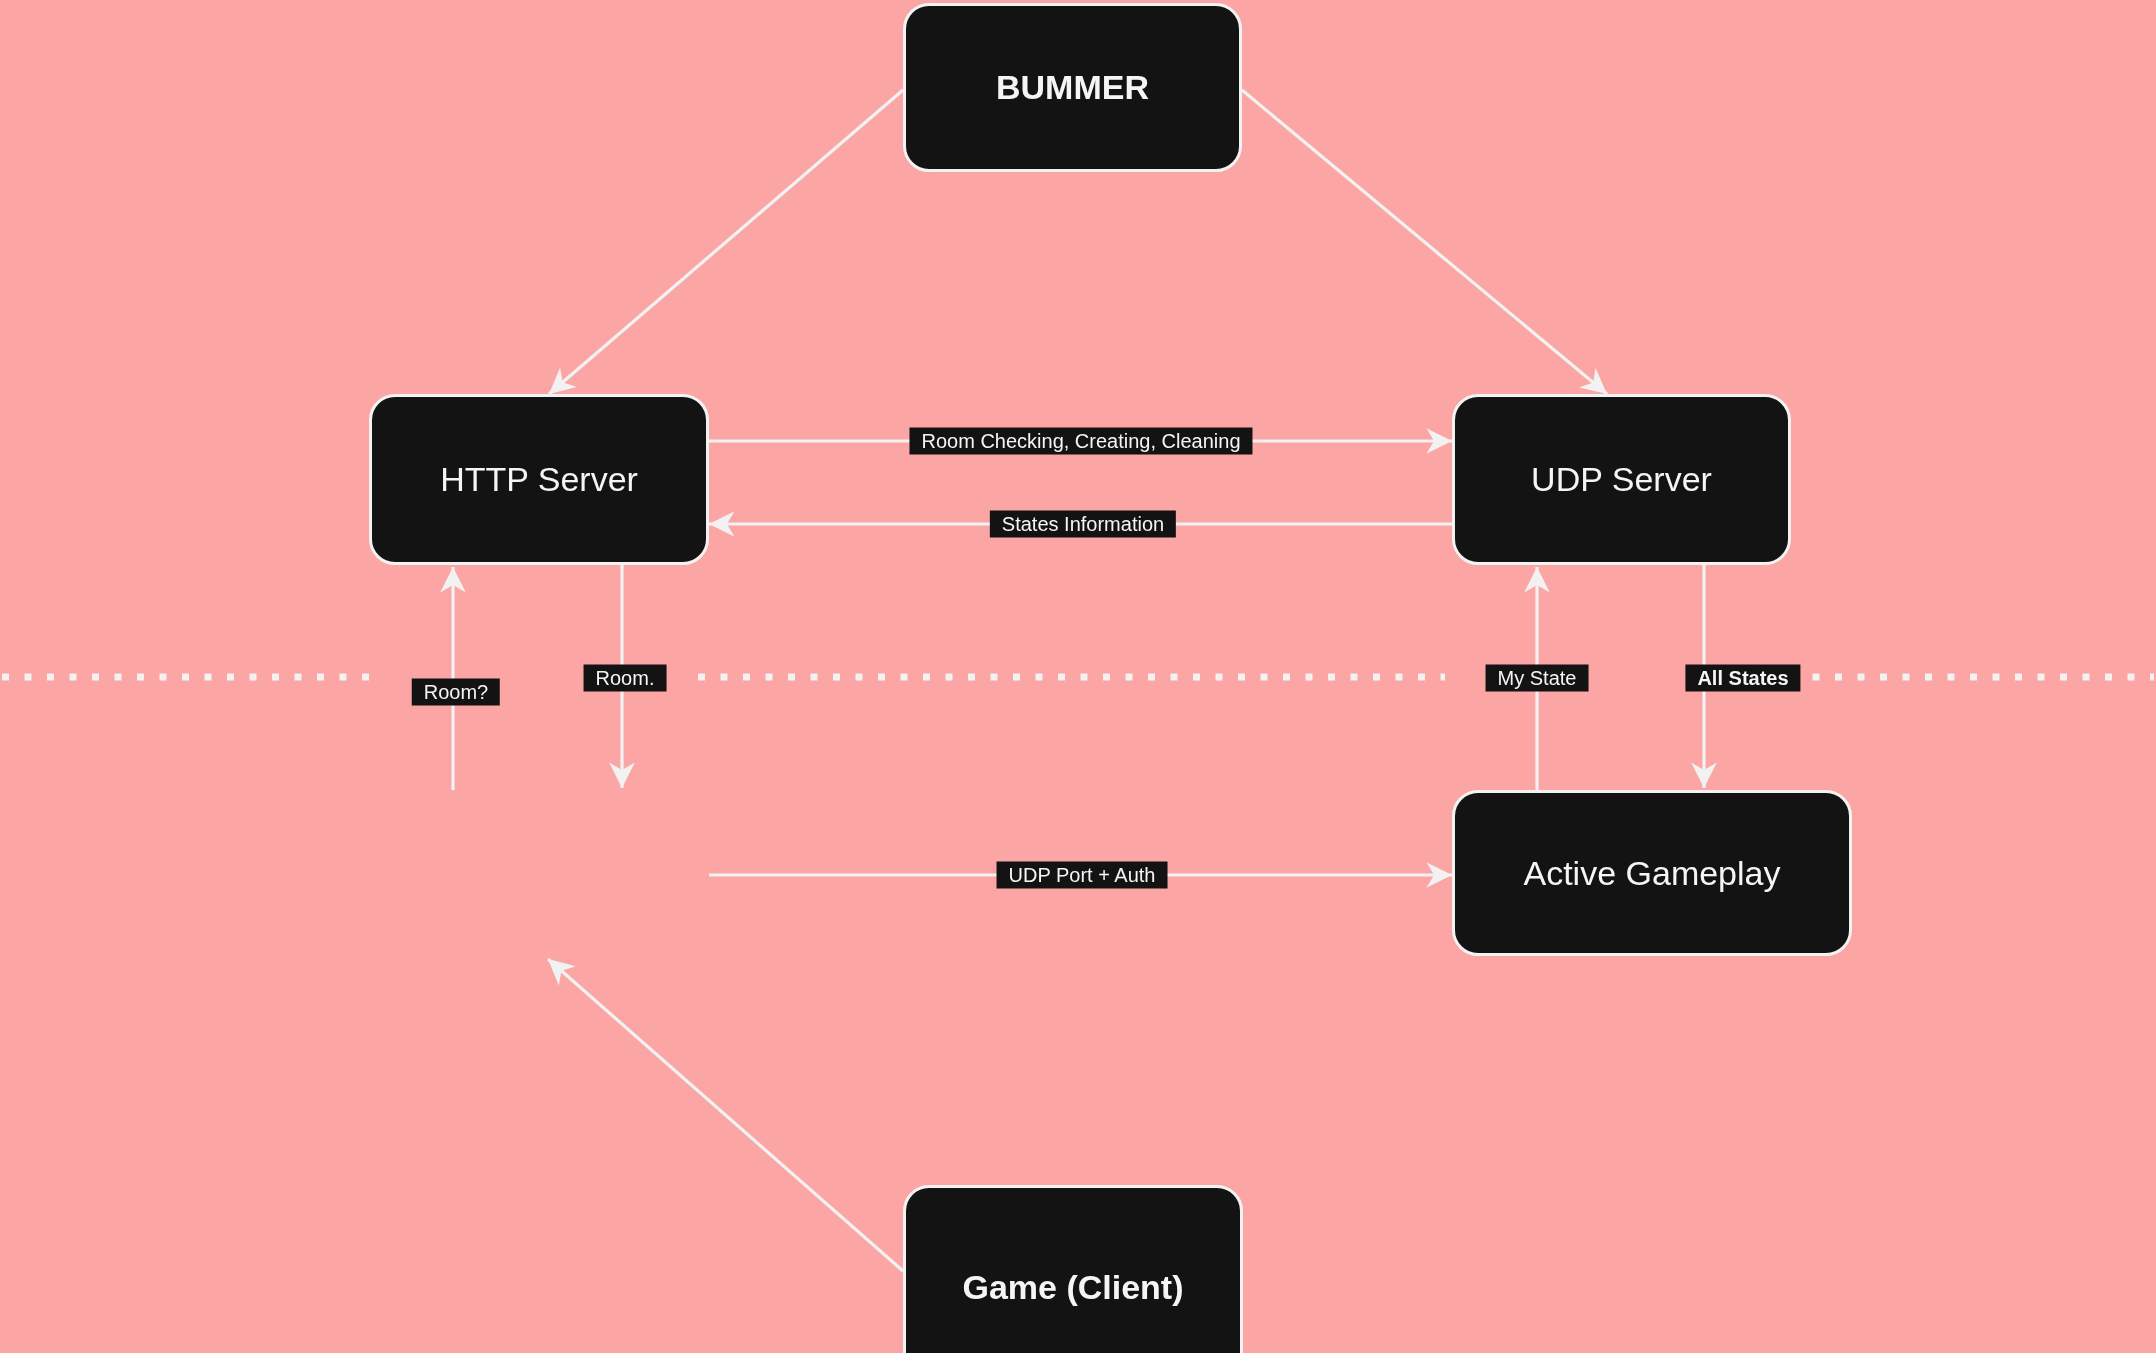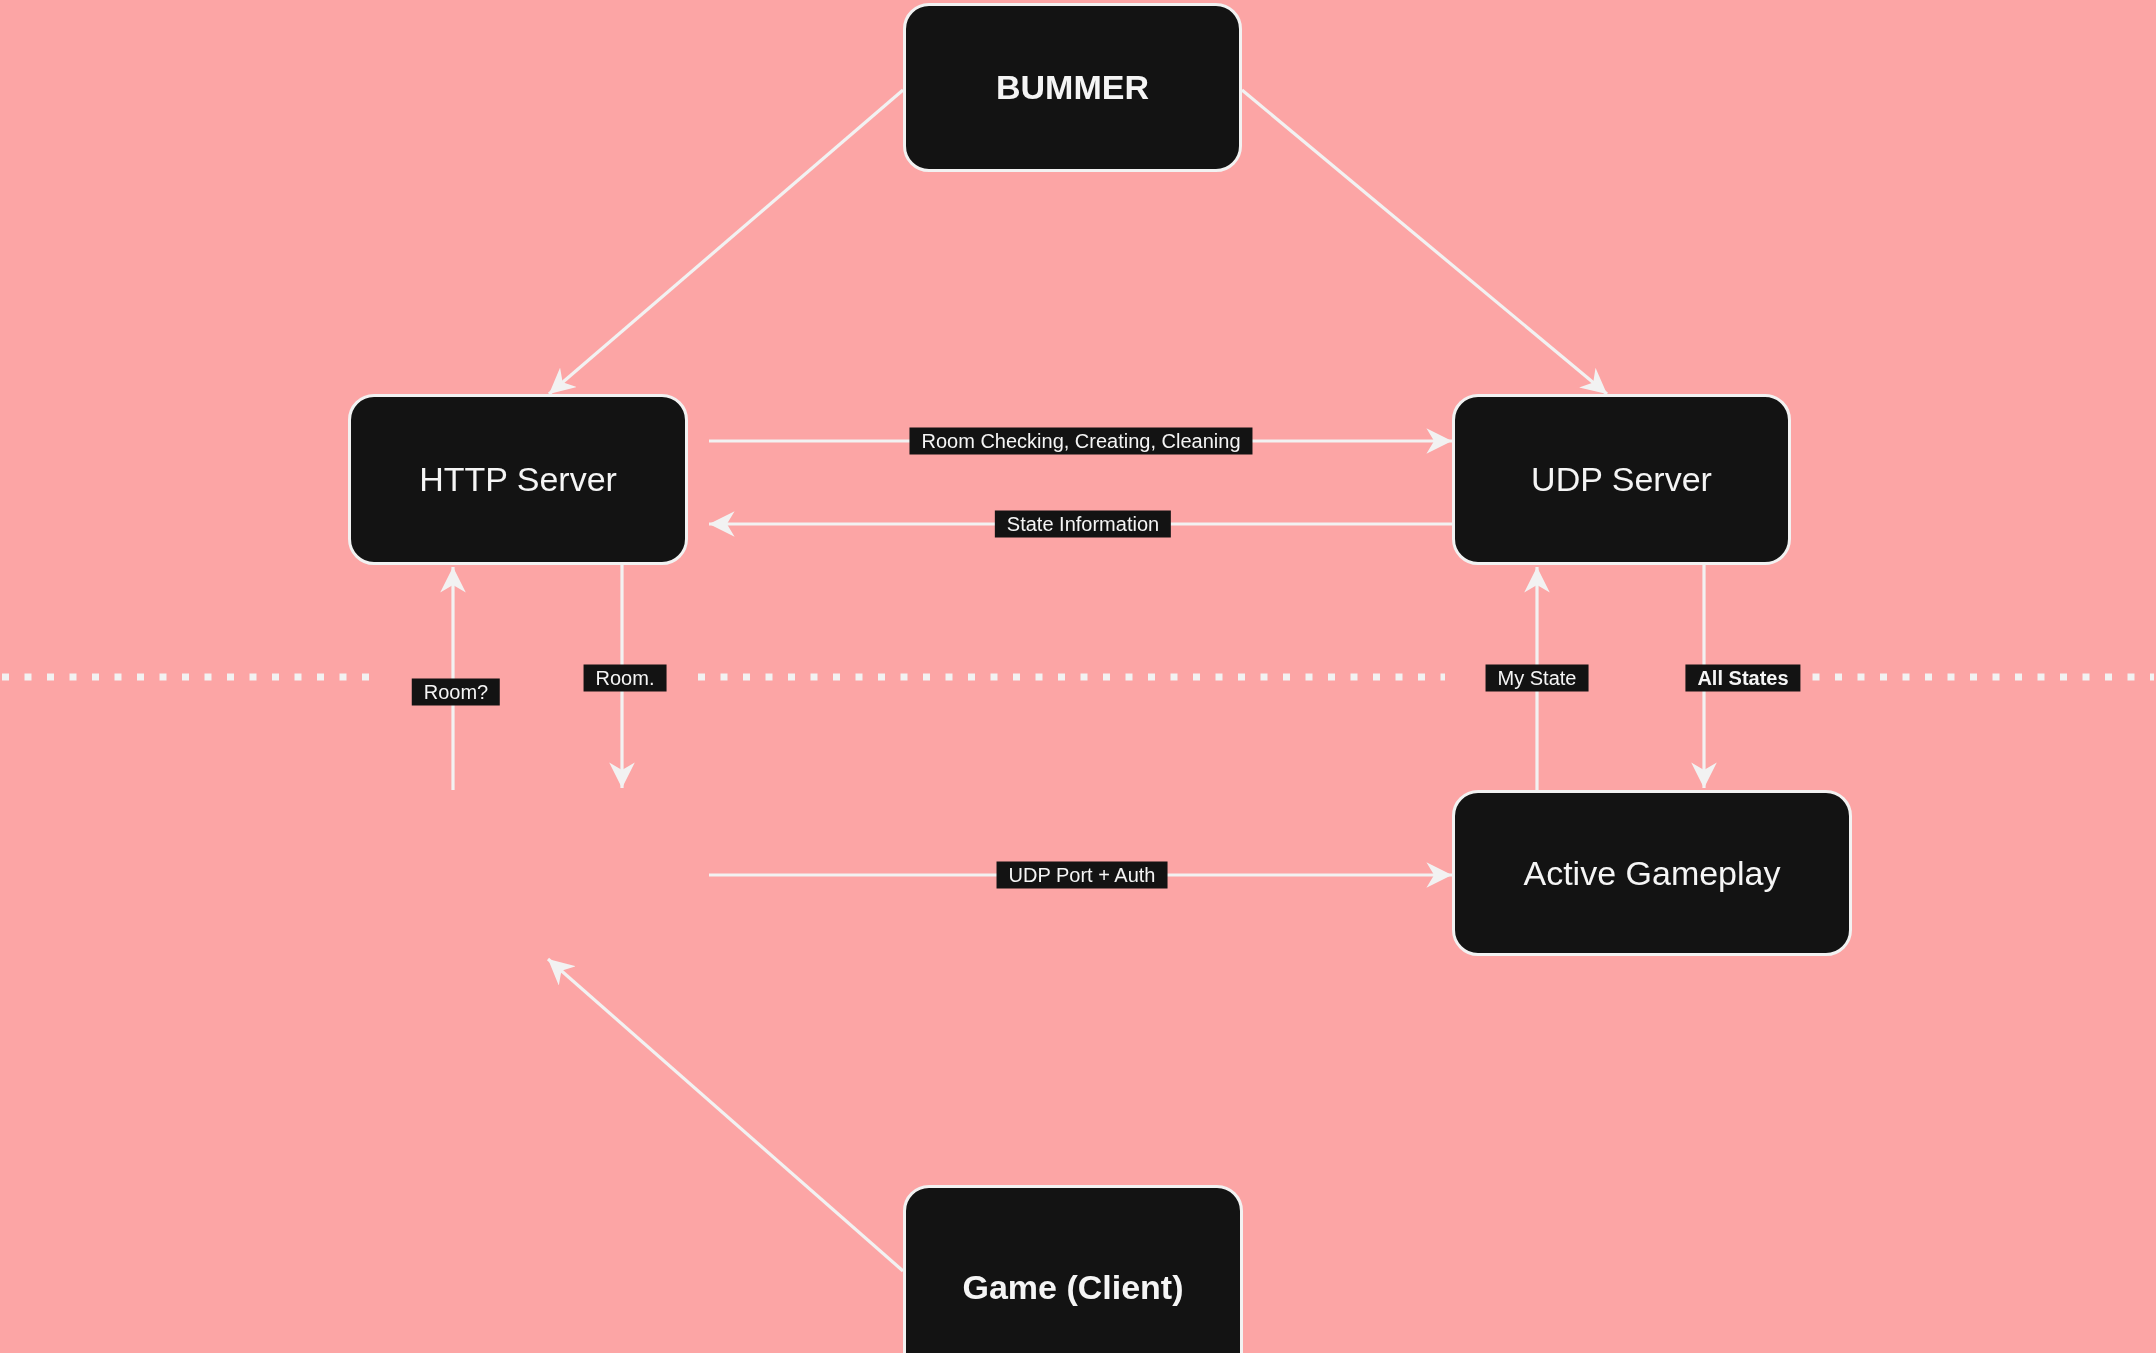--- a/index.html
+++ b/index.html
@@ -92,40 +92,40 @@
 
     <path class="edge-line" marker-end="url(#arrowhead)" d="M709,875 L1452,875"></path>
 
     <path class="edge-line" marker-end="url(#arrowhead)" d="M903,1271 L548,959"></path>
   </svg>
 
   <div class="node bold" style="left:903px; top:3px; width:339px; height:169px;">
     <span class="node-label">BUMMER</span>
   </div>
 
-  <div class="node" style="left:348px; top:394px; width:340px; height:171px;">
+  <div class="node" style="left:369px; top:394px; width:340px; height:171px;">
     <span class="node-label">HTTP Server</span>
   </div>
 
   <div class="node" style="left:1452px; top:394px; width:339px; height:171px;">
     <span class="node-label">UDP Server</span>
   </div>
 
 
   <div class="node" style="left:1452px; top:790px; width:400px; height:166px;">
     <span class="node-label">Active Gameplay</span>
   </div>
 
   <div class="node bold" style="left:903px; top:1185px; width:340px; height:204px;">
     <span class="node-label">Game (Client)</span>
   </div>
 
   <span class="edge-label" style="left:1081px; top:441px;">Room Checking, Creating, Cleaning</span>
 
-  <span class="edge-label" style="left:1083px; top:524px;">State Information</span>
+  <span class="edge-label" style="left:1083px; top:524px;">States Information</span>
 
   <span class="edge-label" style="left:456px; top:678px;margin-top:14px;">Room?</span>
 
   <span class="edge-label" style="left:625px; top:678px;">Room.</span>
 
   <span class="edge-label" style="left:1537px; top:678px;">My State</span>
 
   <span class="edge-label" style="left:1743px; top:678px;font-weight:bold;">All States</span>
 
   <span class="edge-label" style="left:1082px; top:875px;">UDP Port + Auth</span>

